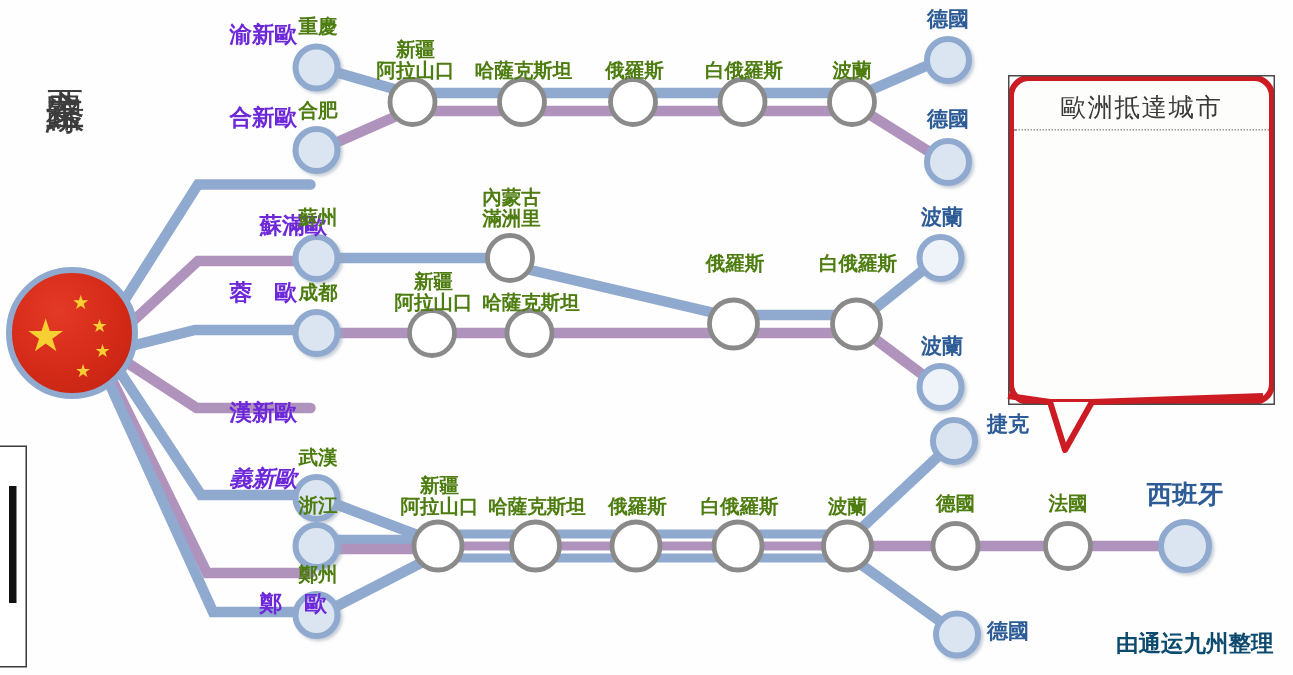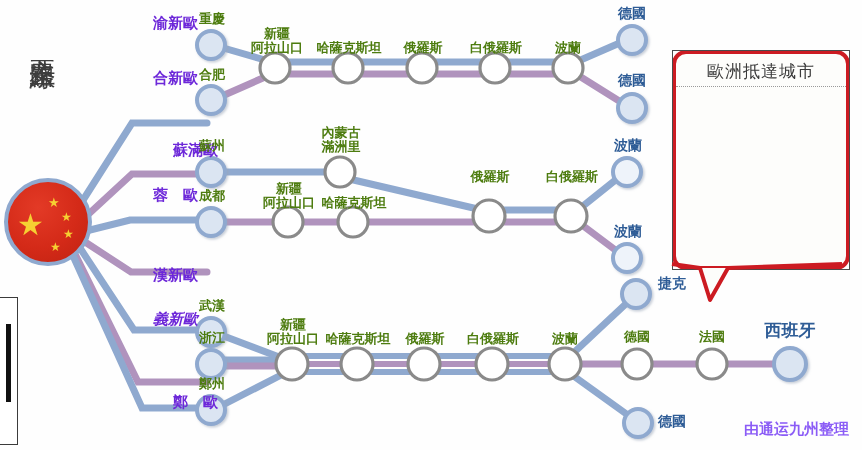--- a/index.html
+++ b/index.html
@@ -56,21 +56,21 @@
        font-family:"DejaVu Sans","Liberation Sans",sans-serif;}
 
   
   #frag{position:absolute;left:-12px;top:297px;width:30px;height:148px;
         border:1px solid #3b3b3b;box-sizing:border-box;background:#fff;}
   #frag .bar{position:absolute;left:17px;top:26px;width:5px;height:78px;
         background:#111;}
 
   
   #attrib{position:absolute;left:744px;top:420px;font-size:15px;
-          font-weight:bold;color:#8b5cf6;letter-spacing:0px;
+          font-weight:bold;color:#0c4a6e;letter-spacing:0px;
           font-family:"DejaVu Sans","Liberation Sans",sans-serif;}
 </style>
 </head>
 <body>
 
 <div id="stage">
 
   <svg id="net" viewBox="0 0 862 450">
     <defs>
       <filter id="sh" x="-40%" y="-40%" width="200%" height="200%">

